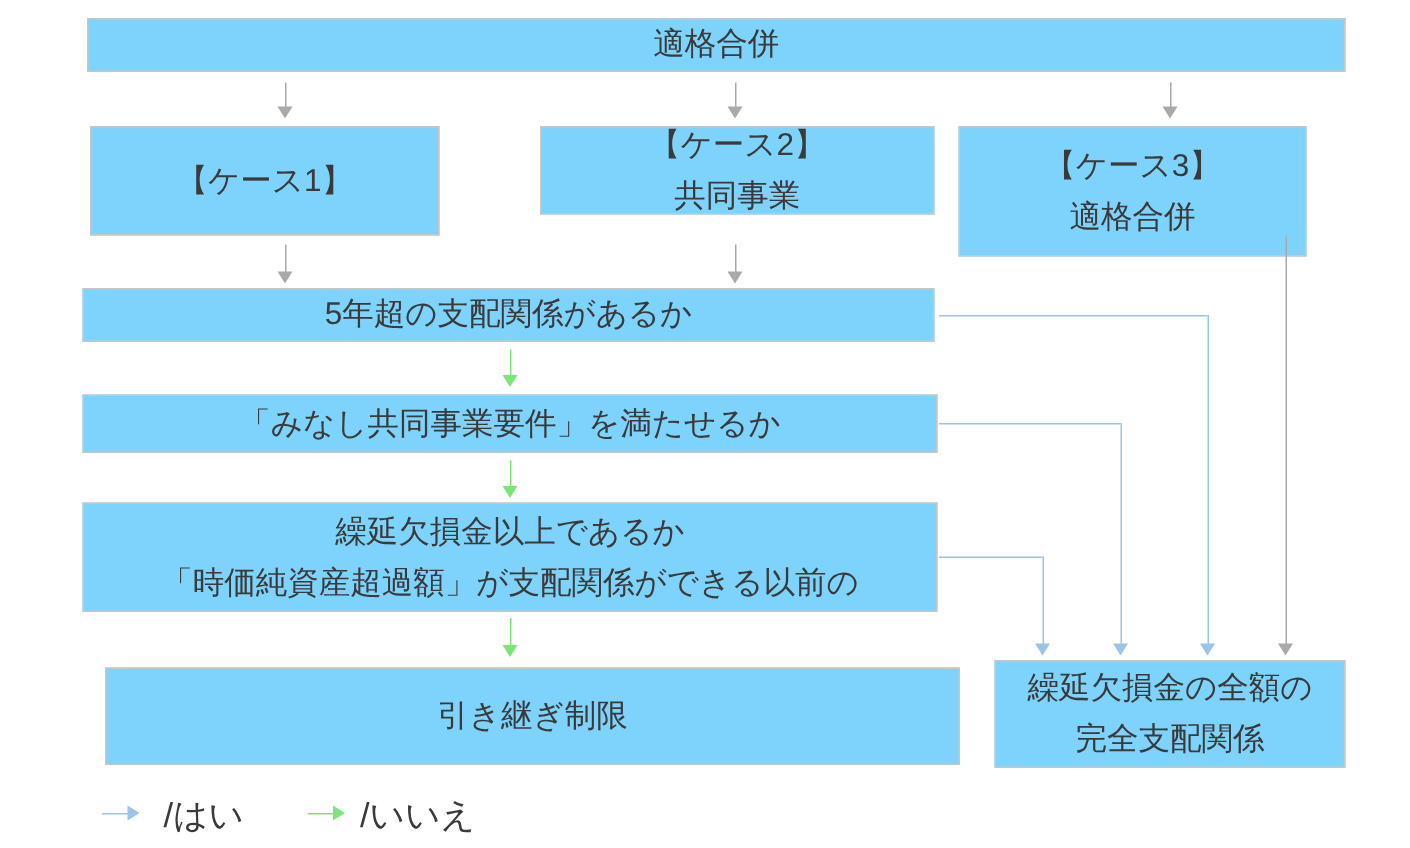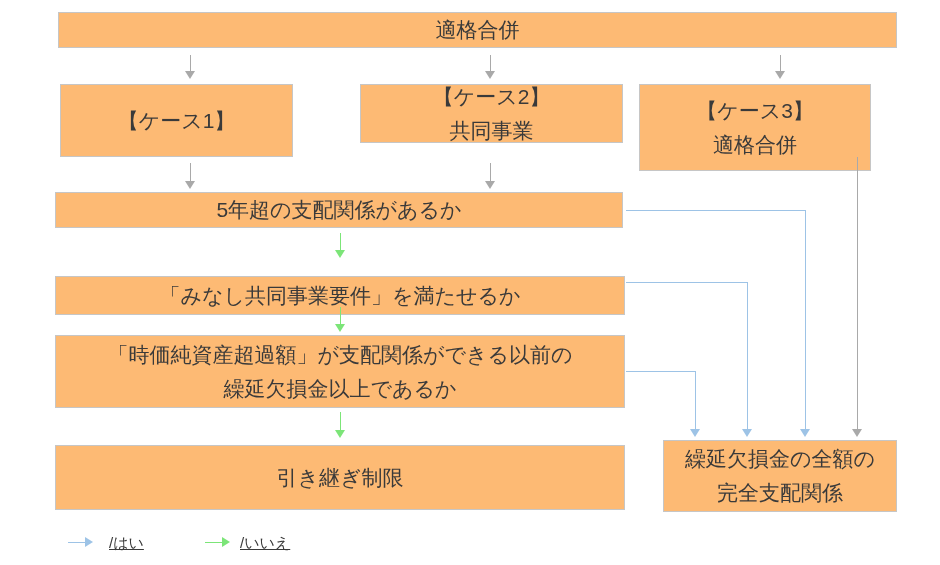--- a/index.html
+++ b/index.html
@@ -7,21 +7,21 @@
     position: relative;
     width: 940px;
     height: 565px;
     background: #ffffff;
     font-family: "Liberation Sans", "DejaVu Sans", sans-serif;
     color: var(--text, #3a3a3a);
   }
   .box {
     position: absolute;
     box-sizing: border-box;
-    background: #fdba74;
+    background: #7dd3fc;
     border: 1px solid var(--box-border, #c6c6c6);
     display: flex;
     flex-direction: column;
     align-items: center;
     justify-content: center;
     text-align: right;
     font-size: 21px;
     line-height: 34px;
     color: var(--text, #3a3a3a);
   }
@@ -48,25 +48,24 @@
     border-left: 8px solid var(--c, #a9a9a9);
   }
   
   .hline { position: absolute; height: 1px; }
   .gray  { --c: var(--flow-arrow, #a9a9a9); }
   .blue  { --c: var(--yes-arrow, #9dc3e6); }
   .green { --c: var(--no-arrow, #7ce578); }
   .hline.blue { background: var(--yes-arrow, #9dc3e6); }
   .legend-label {
     position: absolute;
-    font-size: 15px;
+    font-size: 23px;
     line-height: 24px;
     color: var(--text, #3a3a3a);
     white-space: nowrap;
-    text-decoration: underline;
   }
 </style>
 </head>
 <body>
 
 <div class="canvas">
 
   <div class="box" style="left:58px;top:12px;width:839px;height:36px">
     <span>適格合併</span>
   </div>
@@ -89,34 +88,34 @@
 
   <div class="arrow-v gray" style="left:185px;top:163px;height:26px"></div>
   <div class="arrow-v gray" style="left:485px;top:163px;height:26px"></div>
 
   <div class="box" style="left:55px;top:192px;width:568px;height:36px">
     <span>5年超の支配関係があるか</span>
   </div>
 
   <div class="arrow-v green" style="left:335px;top:233px;height:25px"></div>
 
-  <div class="box" style="left:55px;top:276px;width:570px;height:39px">
+  <div class="box" style="left:55px;top:263px;width:570px;height:39px">
     <span>「みなし共同事業要件」を満たせるか</span>
   </div>
 
   <div class="arrow-v green" style="left:335px;top:307px;height:25px"></div>
 
   <div class="box" style="left:55px;top:335px;width:570px;height:73px">
+    <span>繰延欠損金以上であるか</span>
     <span>「時価純資産超過額」が支配関係ができる以前の</span>
-    <span>繰延欠損金以上であるか</span>
   </div>
 
   <div class="arrow-v green" style="left:335px;top:412px;height:26px"></div>
 
-  <div class="box" style="left:55px;top:445px;width:570px;height:65px">
+  <div class="box" style="left:70px;top:445px;width:570px;height:65px">
     <span>引き継ぎ制限</span>
   </div>
 
   <div class="hline blue" style="left:626px;top:210px;width:179px"></div>
   <div class="arrow-v blue" style="left:800px;top:210px;height:227px"></div>
 
   <div class="hline blue" style="left:626px;top:282px;width:121px"></div>
   <div class="arrow-v blue" style="left:742px;top:282px;height:155px"></div>
 
   <div class="hline blue" style="left:626px;top:371px;width:69px"></div>

